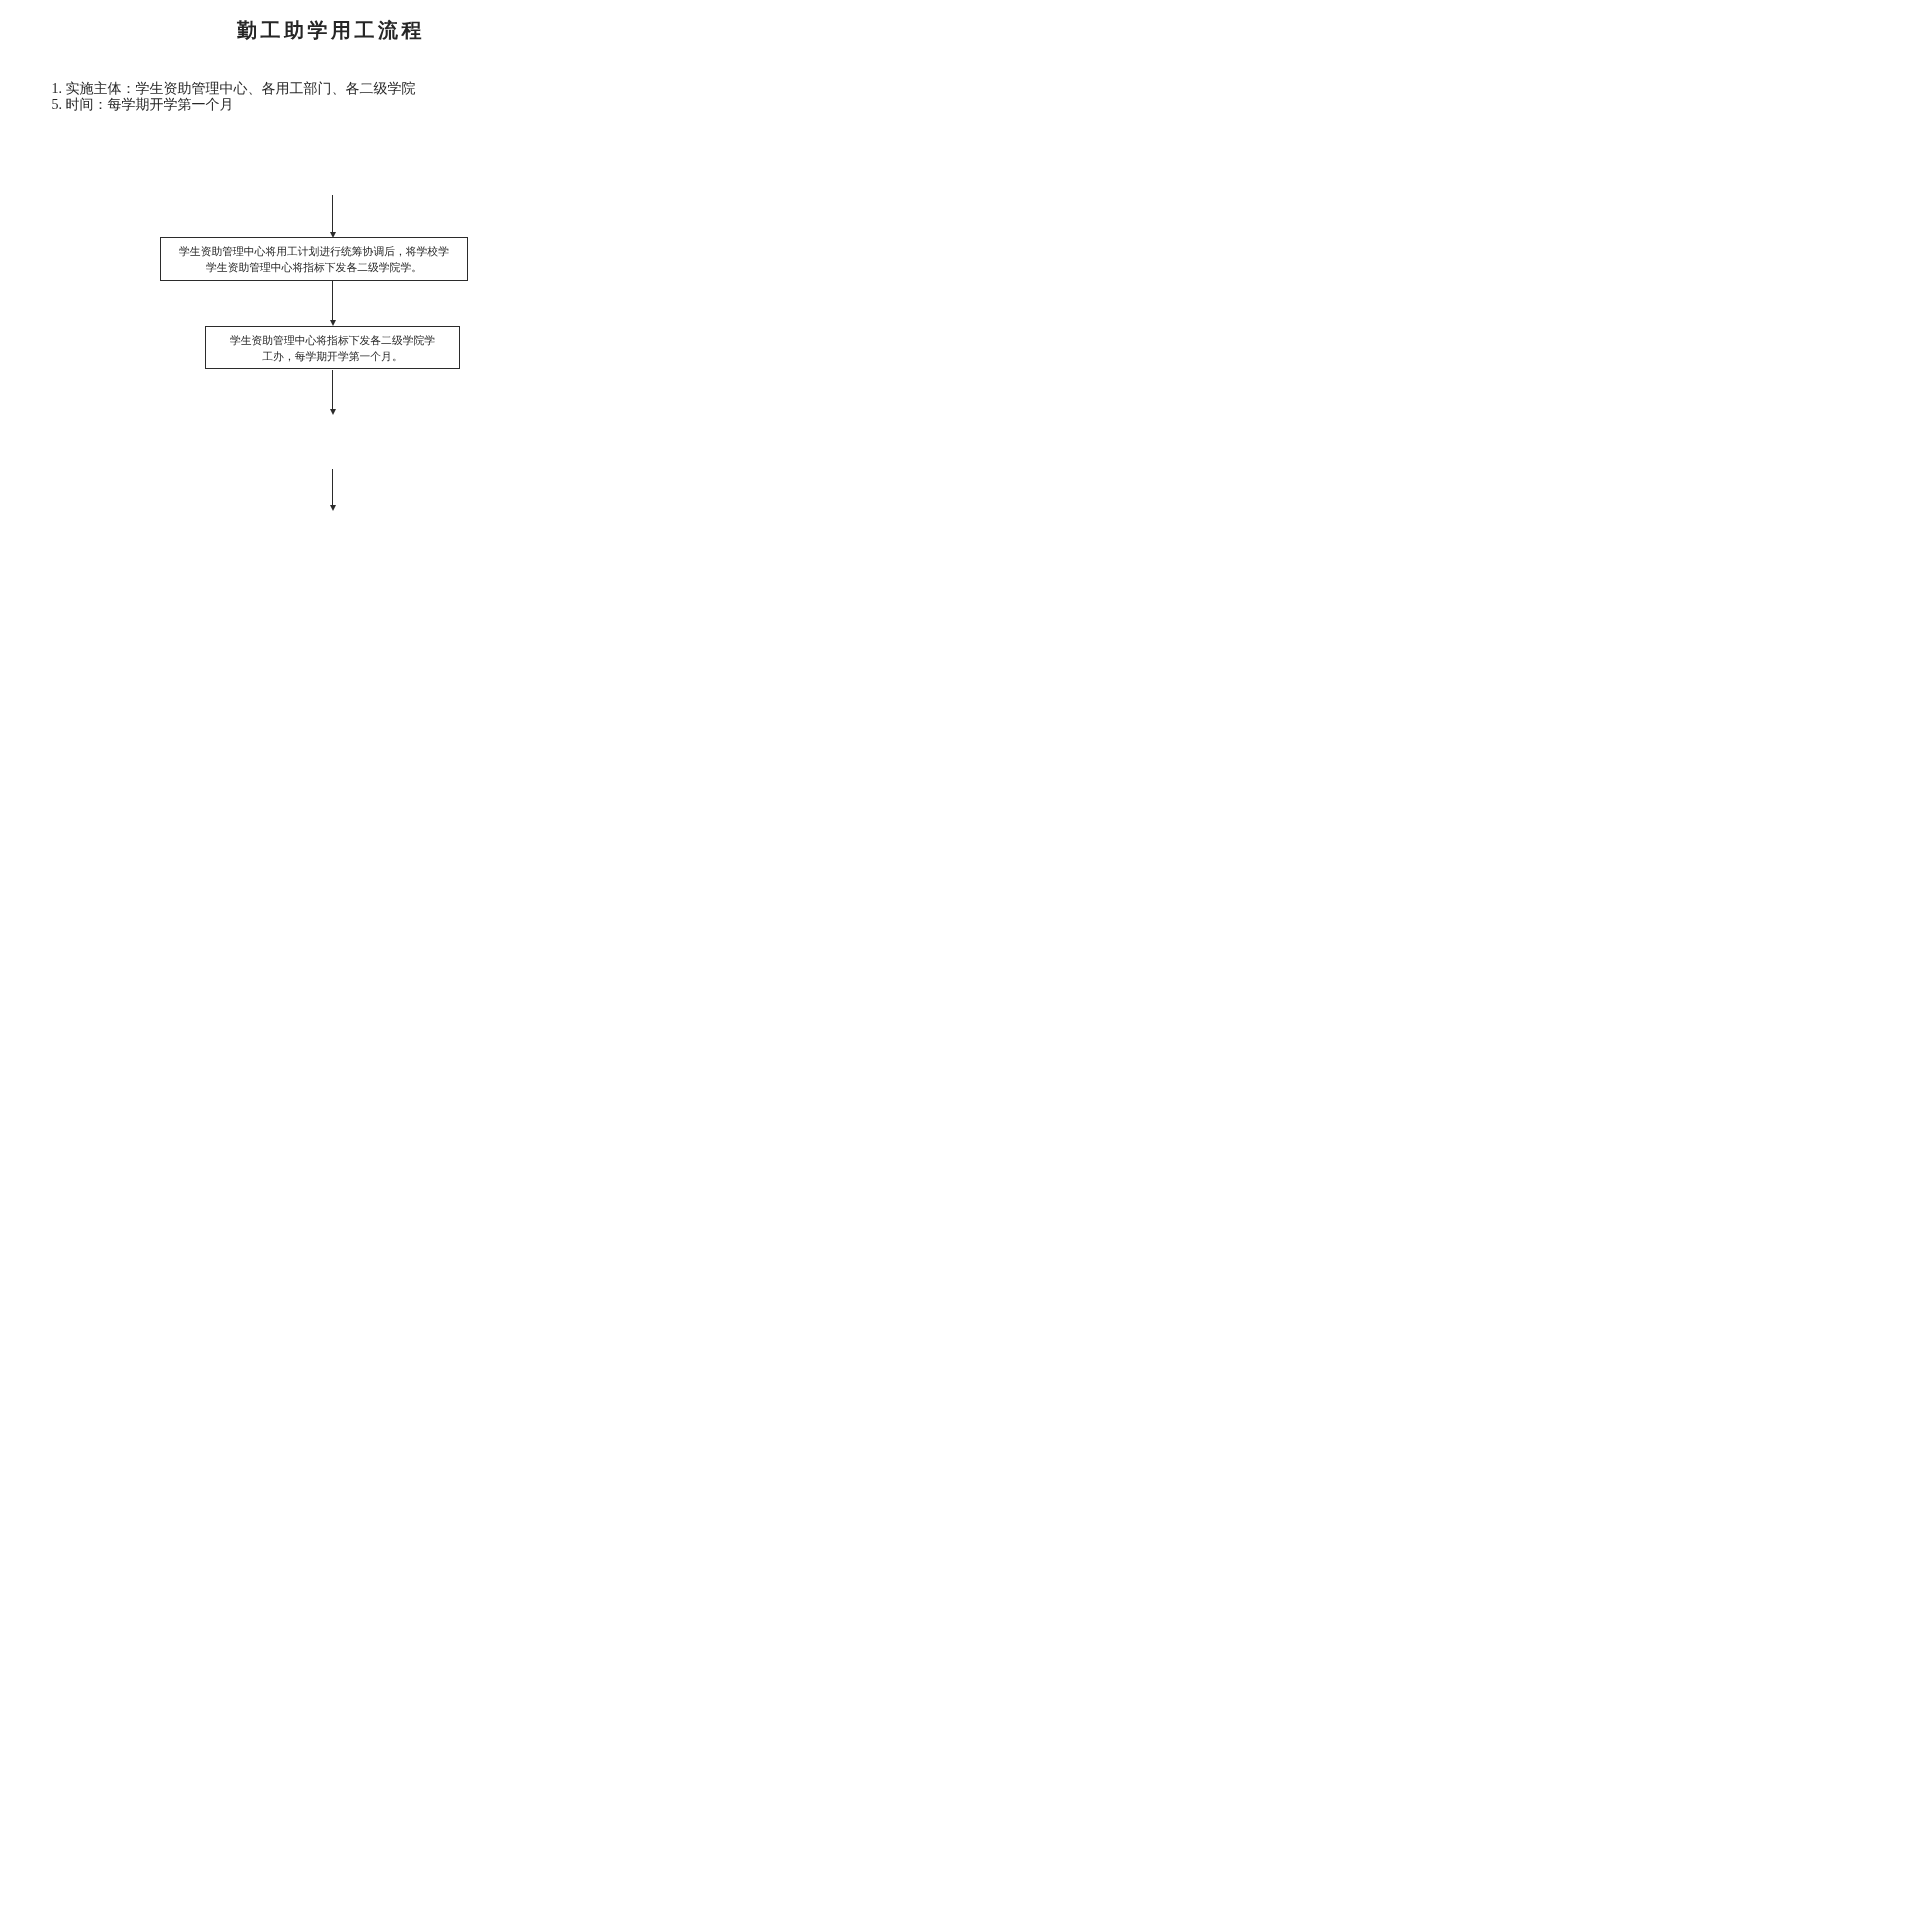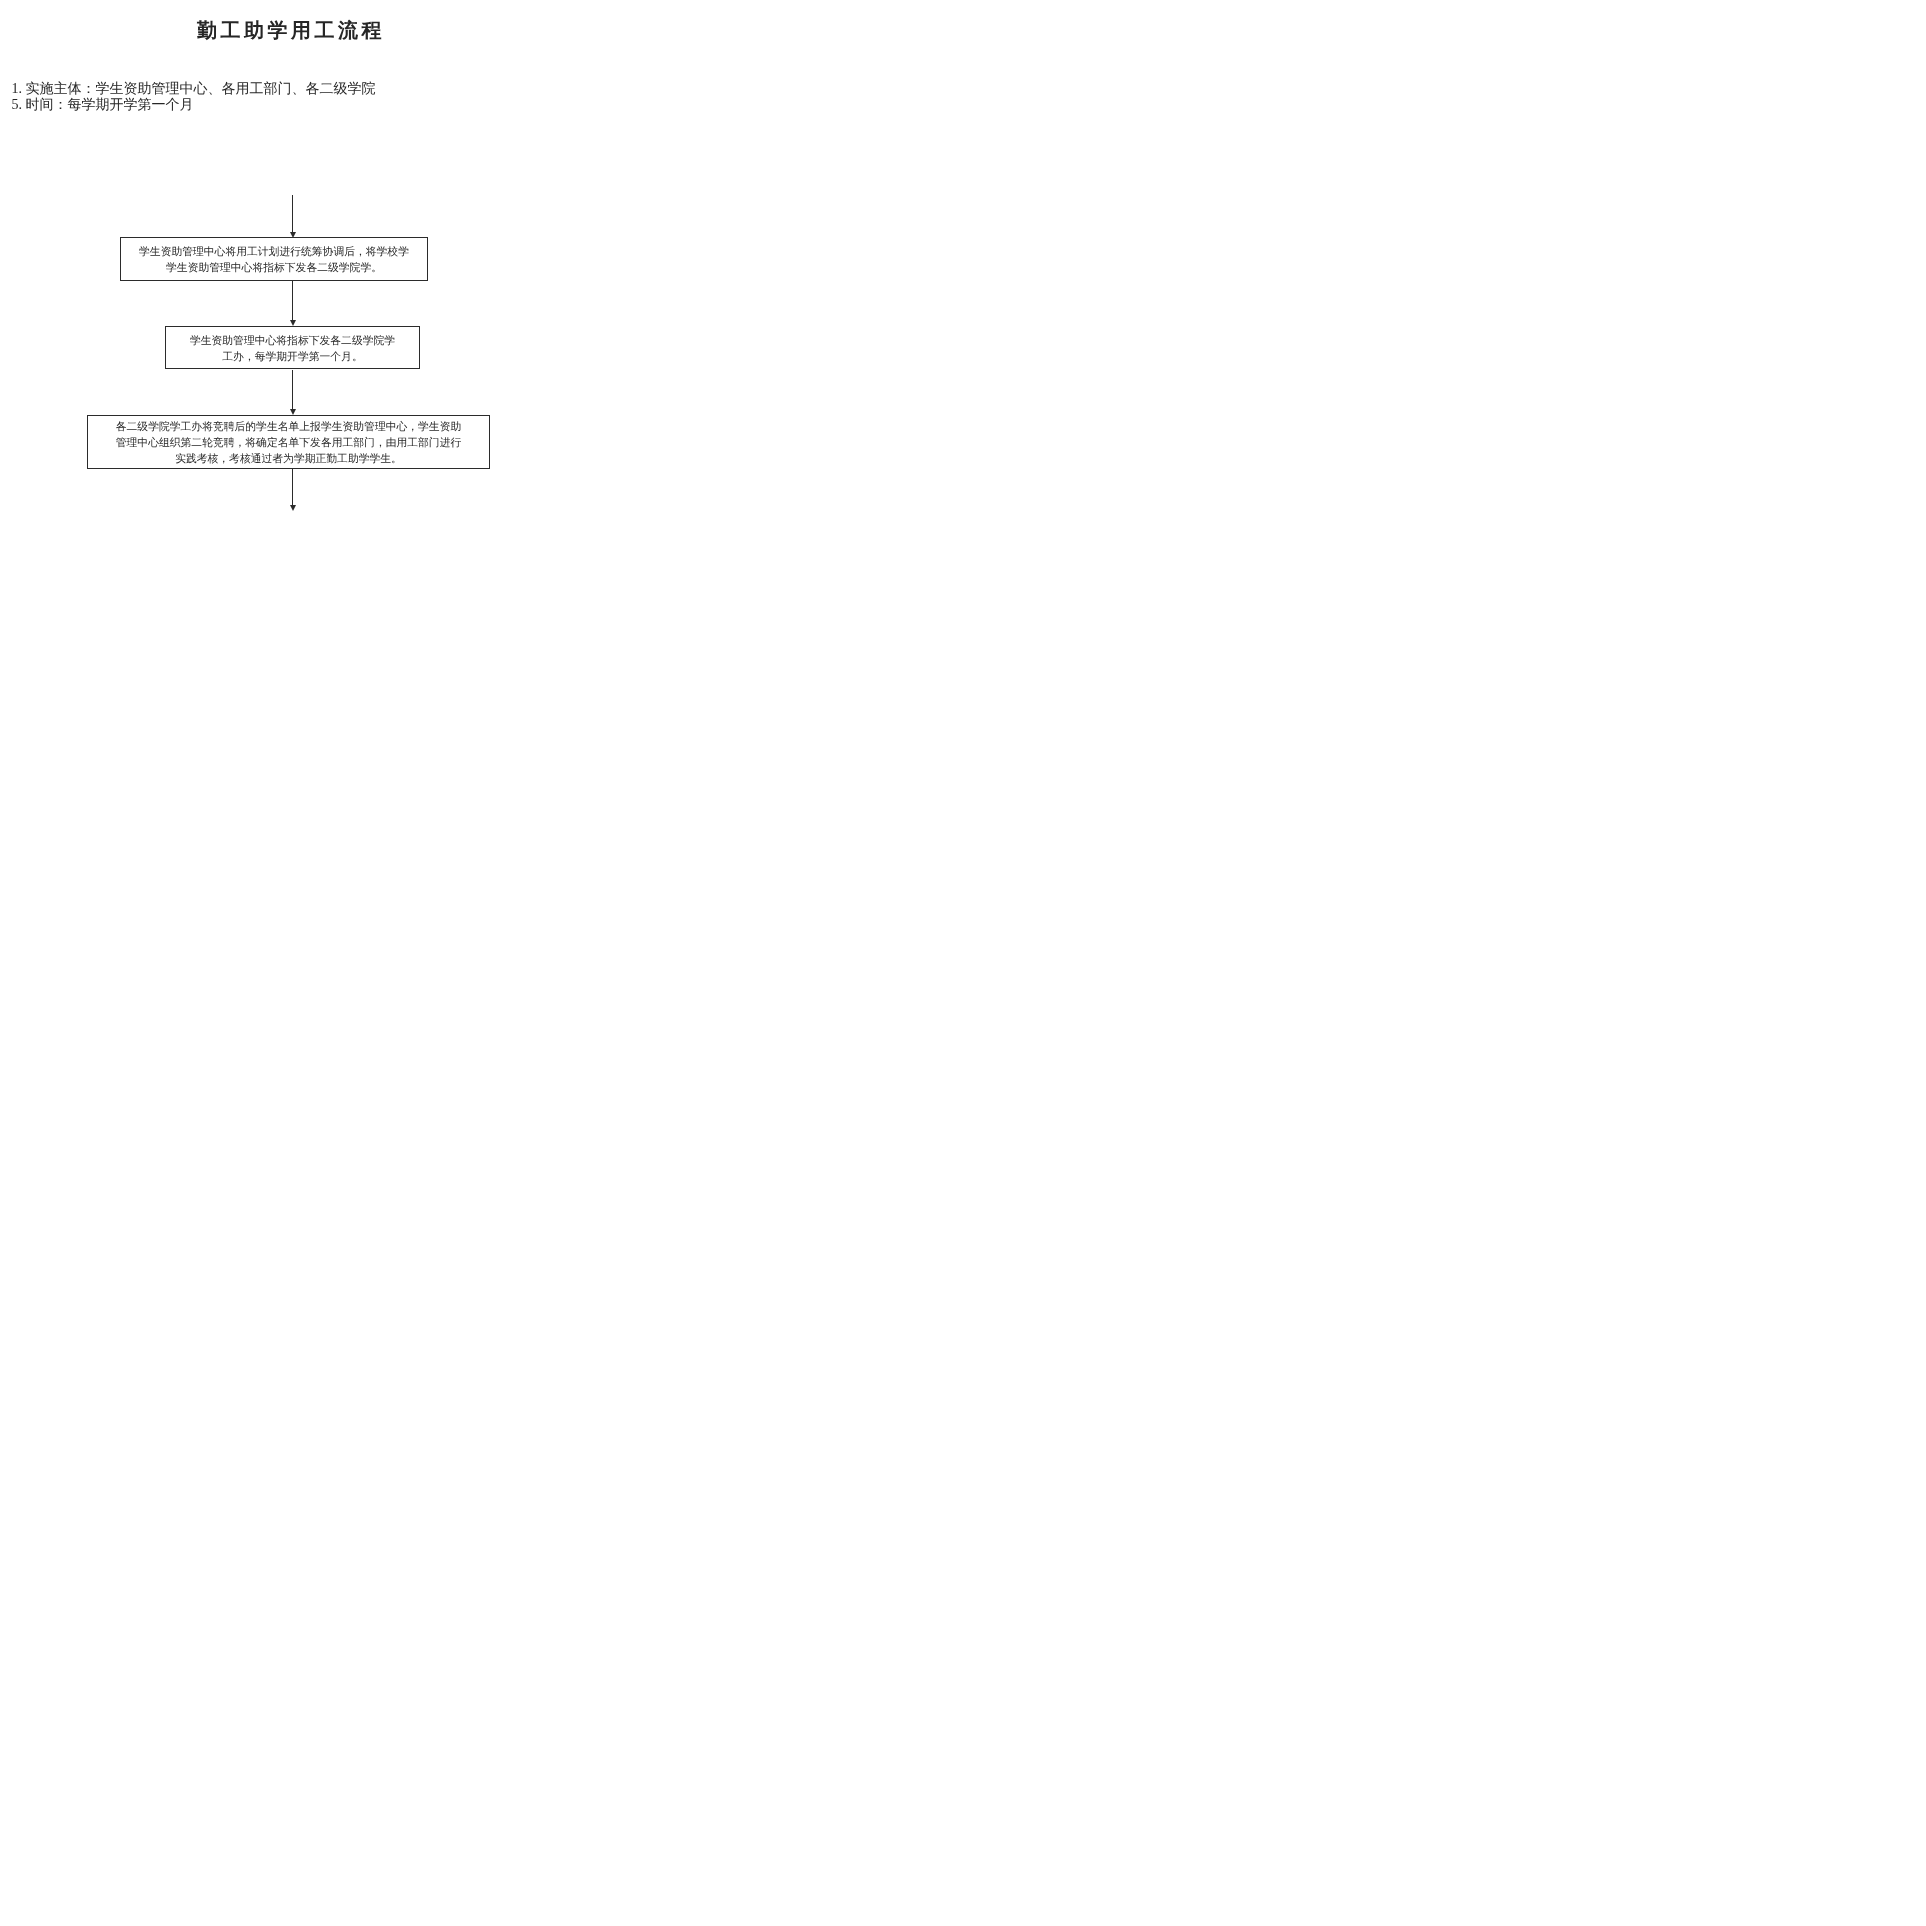--- a/index.html
+++ b/index.html
@@ -3,21 +3,21 @@
 <meta charset="utf-8">
 <style>
   html, body { margin: 0; padding: 0; }
   body {
     width: 512px; height: 588px;
     background: #ffffff;
     position: relative;
     font-family: "Liberation Serif", "DejaVu Serif", serif;
     color: #262626;
   }
-  .page { position: absolute; inset: 0; }
+  .page { position: absolute; inset: 0; margin-left: 40px; }
 
   .title {
     position: absolute;
     top: 20.4px; left: 291px;
     transform: translateX(-50%);
     font-size: 20px;
     line-height: 21.6px;
     font-weight: 700;
     letter-spacing: 3.5px;
     white-space: nowrap;
@@ -102,25 +102,20 @@
   <div class="box box3">
     <div class="bline">学生资助管理中心将指标下发各二级学院学</div>
     <div class="bline">工办，每学期开学第一个月。</div>
   </div>
 
   <div class="arrow arrow3">
     <div class="stem"></div>
     <div class="head"></div>
   </div>
 
-  <div class="box box4">
-    <div class="bline">各二级学院学工办将竞聘后的学生名单上报学生资助管理中心，学生资助</div>
-    <div class="bline">管理中心组织第二轮竞聘，将确定名单下发各用工部门，由用工部门进行</div>
-    <div class="bline">实践考核，考核通过者为学期正勤工助学学生。</div>
-  </div>
 
   <div class="arrow arrow4">
     <div class="stem"></div>
     <div class="head"></div>
   </div>
 
 
 </div>
 
 

